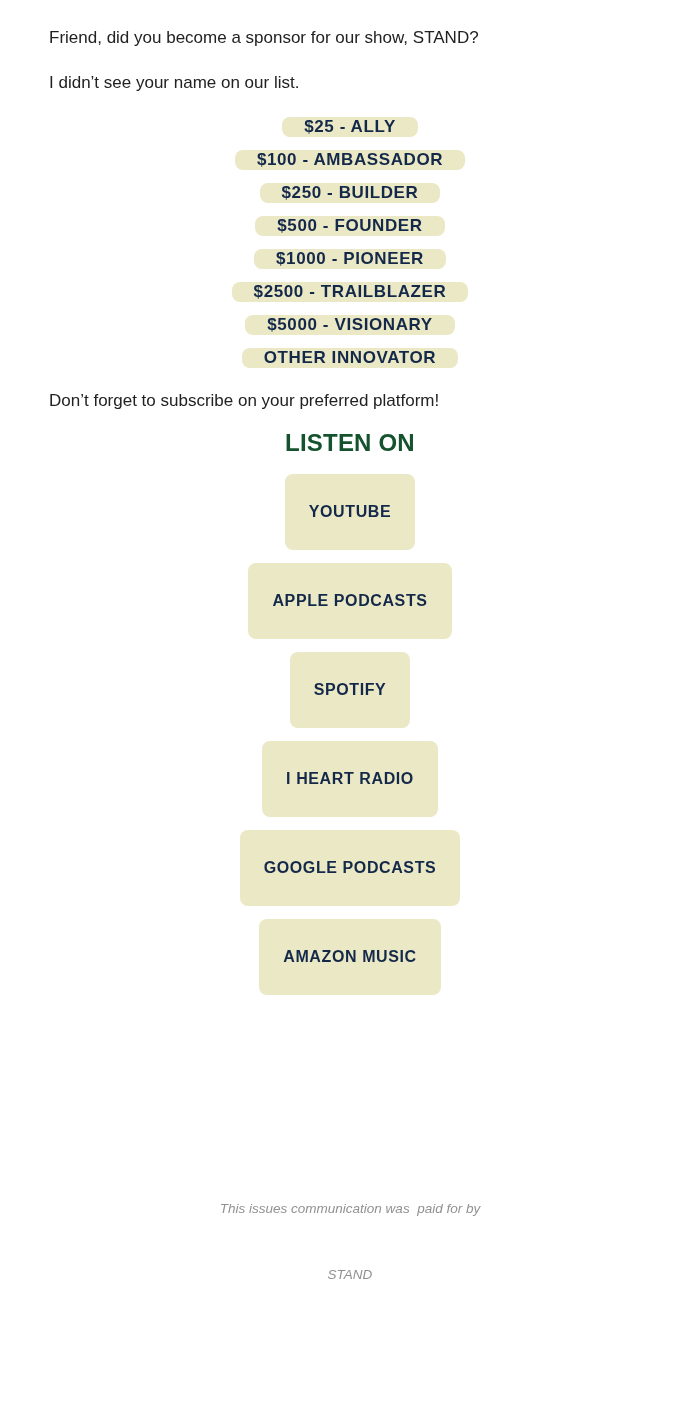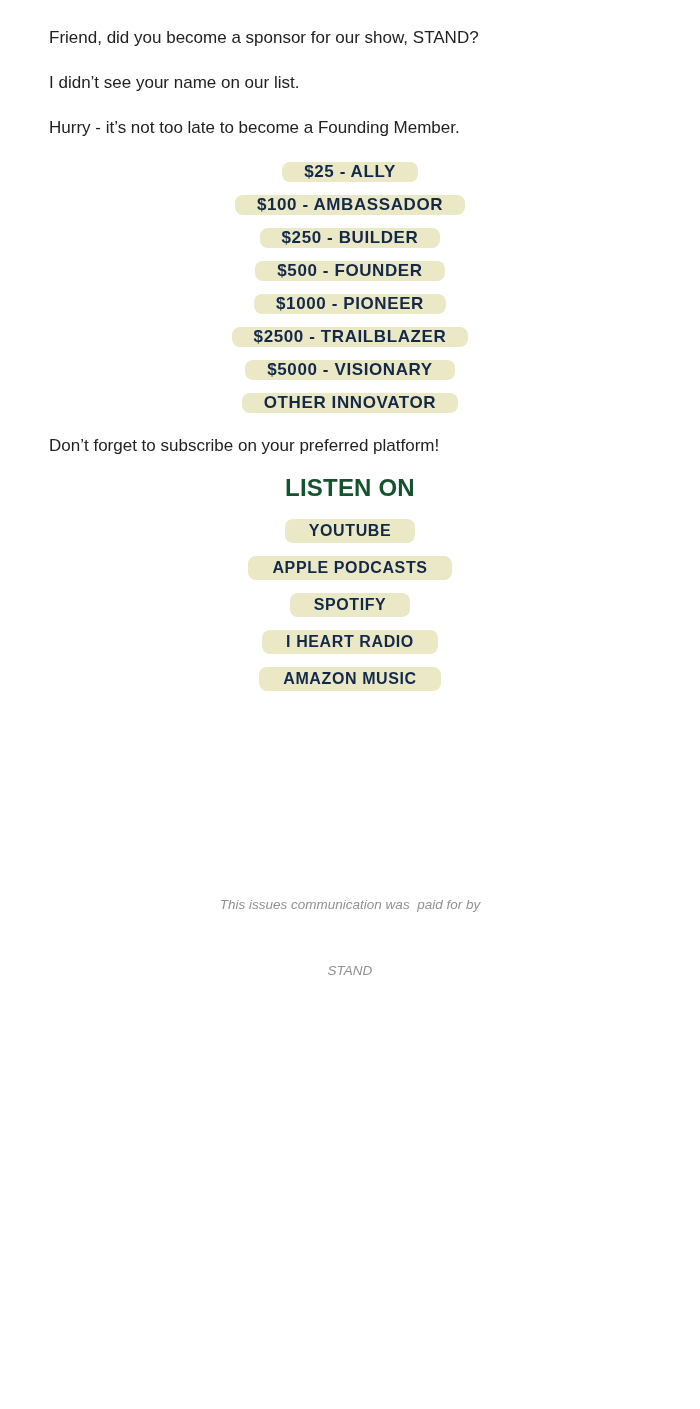--- a/index.html
+++ b/index.html
@@ -38,21 +38,21 @@
     line-height: 20px;
     padding: 0 22px;
     border-radius: 8px;
     border: none;
     margin-bottom: 13px;
     cursor: pointer;
     font-family: "Liberation Sans", "DejaVu Sans", sans-serif;
   }
   .cta-btn.platform {
     font-size: 16px;
-    padding: 2px 24px;
+    padding: 28px 24px;
   }
   .subscribe-text {
     margin-top: 9px;
     margin-bottom: 18px;
   }
   .listen-heading {
     text-align: center;
     font-size: 24px;
     font-weight: 700;
     color: #14532d;
@@ -72,21 +72,20 @@
   }
 </style>
 </head>
 <body>
 
 <div class="email-page">
   <div class="email-body">
 
     <p class="body-text">Friend, did you become a sponsor for our show, STAND?</p>
     <p class="body-text">I didn’t see your name on our list.</p>
-    <p class="body-text">Hurry - it’s not too late to become a Founding Member.</p>
 
     <div class="btn-stack">
       <div><button class="cta-btn">$25 - ALLY</button></div>
       <div><button class="cta-btn">$100 - AMBASSADOR</button></div>
       <div><button class="cta-btn">$250 - BUILDER</button></div>
       <div><button class="cta-btn">$500 - FOUNDER</button></div>
       <div><button class="cta-btn">$1000 - PIONEER</button></div>
       <div><button class="cta-btn">$2500 - TRAILBLAZER</button></div>
       <div><button class="cta-btn">$5000 - VISIONARY</button></div>
       <div><button class="cta-btn">OTHER INNOVATOR</button></div>
@@ -94,20 +93,21 @@
 
     <p class="body-text subscribe-text">Don’t forget to subscribe on your preferred platform!</p>
 
     <h2 class="listen-heading">LISTEN ON</h2>
 
     <div class="btn-stack">
       <div><button class="cta-btn platform">YOUTUBE</button></div>
       <div><button class="cta-btn platform">APPLE PODCASTS</button></div>
       <div><button class="cta-btn platform">SPOTIFY</button></div>
       <div><button class="cta-btn platform">I HEART RADIO</button></div>
+      <div><button class="cta-btn platform">GOOGLE PODCASTS</button></div>
       <div><button class="cta-btn platform">AMAZON MUSIC</button></div>
     </div>
 
     <div class="spacer"></div>
 
     <div class="disclaimer">
       <div>This issues communication was  paid for by</div>
       <div>STAND</div>
       
     </div>

